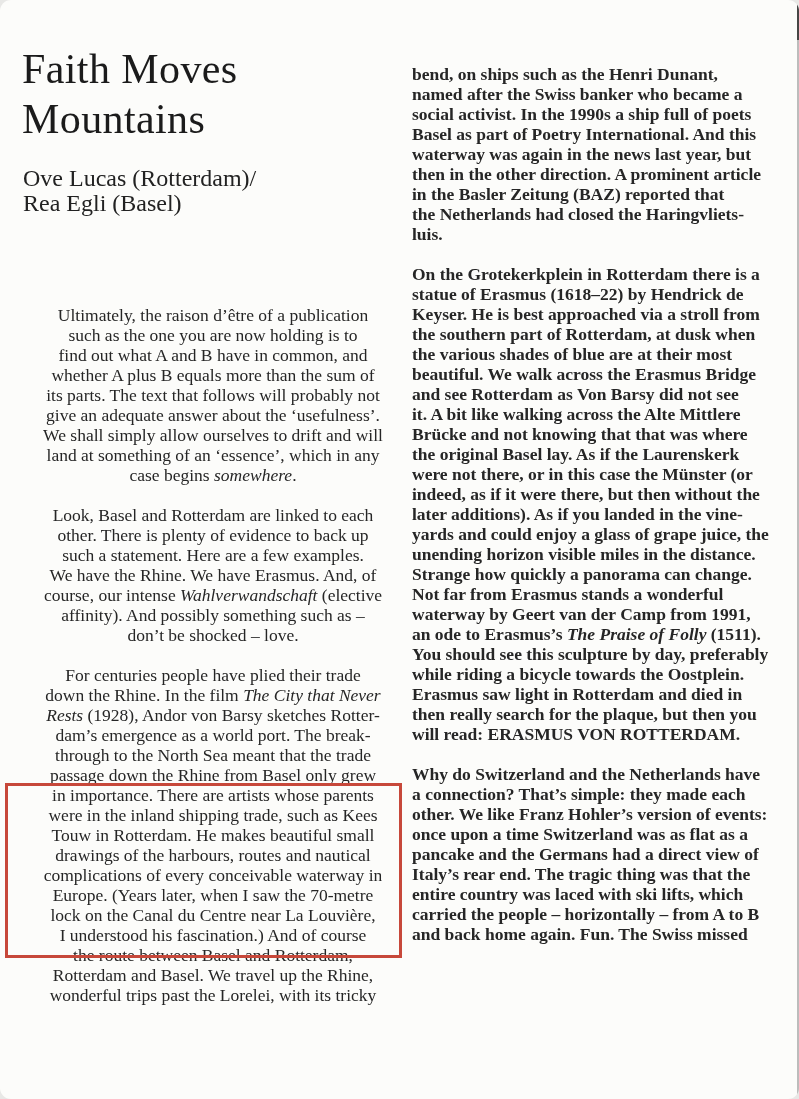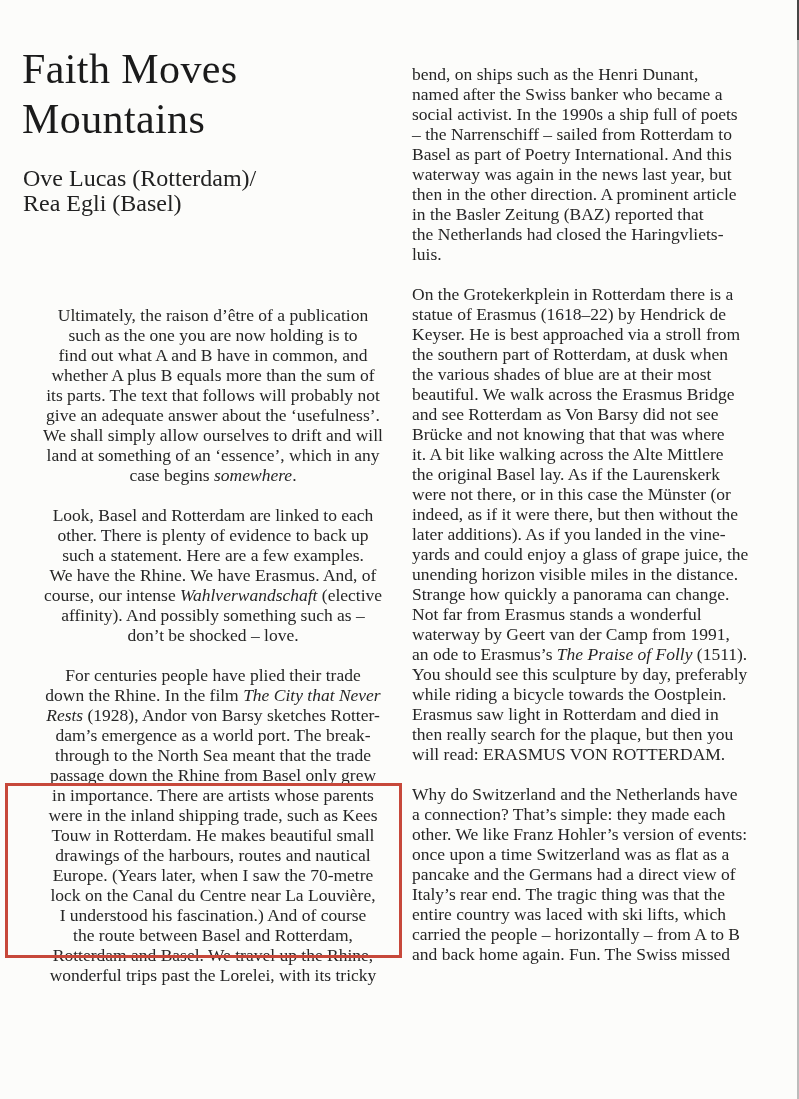--- a/index.html
+++ b/index.html
@@ -4,40 +4,41 @@
 <style>
   html,body { margin:0; padding:0; background:#e8e8e6; }
   .page {
     position:relative;
     width:799px; height:1099px;
     margin:0 auto;
     background:#fcfcfa;
     font-family:"Liberation Serif", serif;
     color:#242424;
     overflow:hidden;
+    border-radius:11px;
   }
   .title {
     position:absolute; left:22px; top:44px;
     font-size:42px; line-height:50px;
     letter-spacing:0.4px;
     color:#1b1b1b;
     font-weight:400;
   }
   .authors {
     position:absolute; left:23px; top:166px;
     font-size:24px; line-height:25px;
     color:#222;
   }
   .col {
     position:absolute;
     font-size:17.5px; line-height:20px;
     color:#262626;
   }
   .col-left  { left:22px;  top:305px; width:382px;text-align:center; }
-  .col-right { left:412px; top:64px;  width:382px; }
+  .col-right { left:412px; top:64px;  width:382px;font-weight:bold; }
   .para { margin:0 0 20px 0; }
   .line { white-space:nowrap; }
   .highlight-box {
     position:absolute;
     left:5px; top:783px;
     width:391px; height:169px;
     border:3px solid #c7483a;
     pointer-events:none;
   }
   .scan-edge-right {
@@ -91,52 +92,52 @@
         <div class="line">For centuries people have plied their trade</div>
         <div class="line">down the Rhine. In the film <i>The City that Never</i></div>
         <div class="line"><i>Rests</i> (1928), Andor von Barsy sketches Rotter-</div>
         <div class="line">dam’s emergence as a world port. The break-</div>
         <div class="line">through to the North Sea meant that the trade</div>
         <div class="line">passage down the Rhine from Basel only grew</div>
         <div class="line">in importance. There are artists whose parents</div>
         <div class="line">were in the inland shipping trade, such as Kees</div>
         <div class="line">Touw in Rotterdam. He makes beautiful small</div>
         <div class="line">drawings of the harbours, routes and nautical</div>
+        <div class="line">complications of every conceivable waterway in</div>
         <div class="line">Europe. (Years later, when I saw the 70-metre</div>
         <div class="line">lock on the Canal du Centre near La Louvière,</div>
         <div class="line">I understood his fascination.) And of course</div>
         <div class="line">the route between Basel and Rotterdam,</div>
         <div class="line">Rotterdam and Basel. We travel up the Rhine,</div>
         <div class="line">wonderful trips past the Lorelei, with its tricky</div>
       </div>
     </div>
 
   <div class="col col-right">
       <div class="para">
         <div class="line">bend, on ships such as the Henri Dunant,</div>
         <div class="line">named after the Swiss banker who became a</div>
         <div class="line">social activist. In the 1990s a ship full of poets</div>
-        <div class="line">– the Narrenschiff – sailed from Rotterdam to</div>
         <div class="line">Basel as part of Poetry International. And this</div>
         <div class="line">waterway was again in the news last year, but</div>
         <div class="line">then in the other direction. A prominent article</div>
         <div class="line">in the Basler Zeitung (BAZ) reported that</div>
         <div class="line">the Netherlands had closed the Haringvliets-</div>
         <div class="line">luis.</div>
       </div>
       <div class="para">
         <div class="line">On the Grotekerkplein in Rotterdam there is a</div>
         <div class="line">statue of Erasmus (1618–22) by Hendrick de</div>
         <div class="line">Keyser. He is best approached via a stroll from</div>
         <div class="line">the southern part of Rotterdam, at dusk when</div>
         <div class="line">the various shades of blue are at their most</div>
         <div class="line">beautiful. We walk across the Erasmus Bridge</div>
         <div class="line">and see Rotterdam as Von Barsy did not see</div>
+        <div class="line">it. A bit like walking across the Alte Mittlere</div>
         <div class="line">Brücke and not knowing that that was where</div>
-        <div class="line">it. A bit like walking across the Alte Mittlere</div>
         <div class="line">the original Basel lay. As if the Laurenskerk</div>
         <div class="line">were not there, or in this case the Münster (or</div>
         <div class="line">indeed, as if it were there, but then without the</div>
         <div class="line">later additions). As if you landed in the vine-</div>
         <div class="line">yards and could enjoy a glass of grape juice, the</div>
         <div class="line">unending horizon visible miles in the distance.</div>
         <div class="line">Strange how quickly a panorama can change.</div>
         <div class="line">Not far from Erasmus stands a wonderful</div>
         <div class="line">waterway by Geert van der Camp from 1991,</div>
         <div class="line">an ode to Erasmus’s <i>The Praise of Folly</i> (1511).</div>

